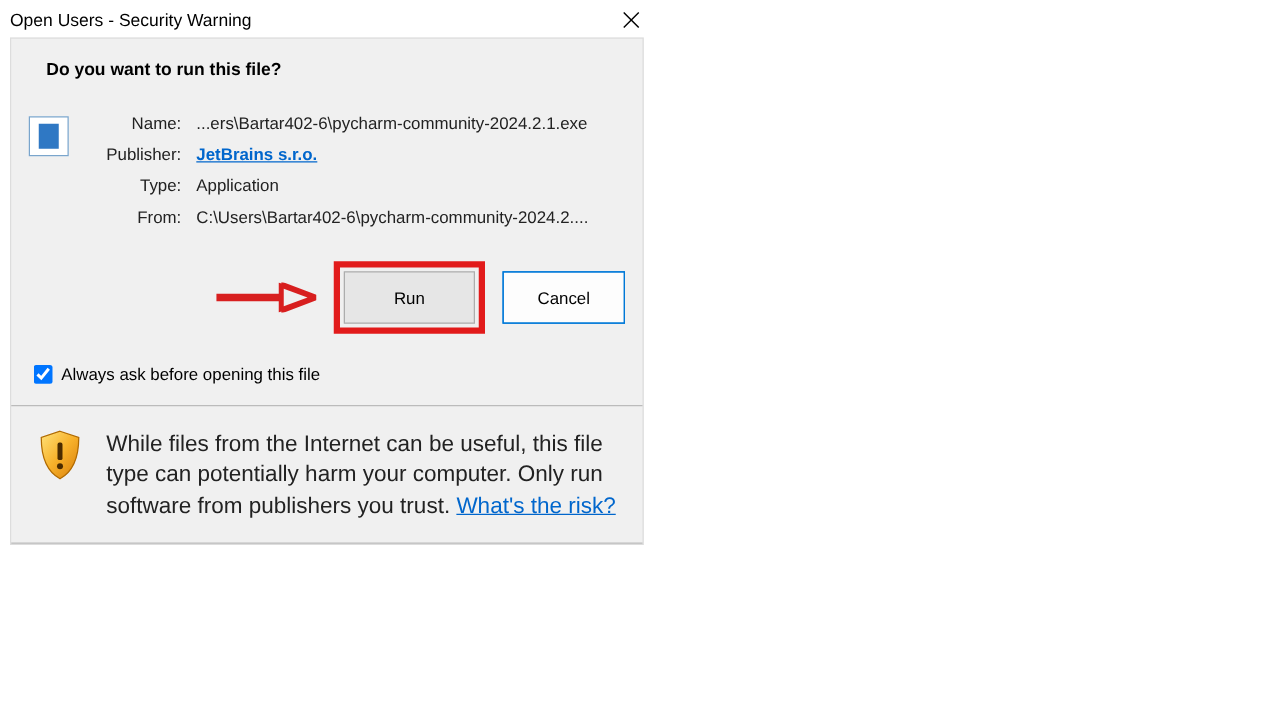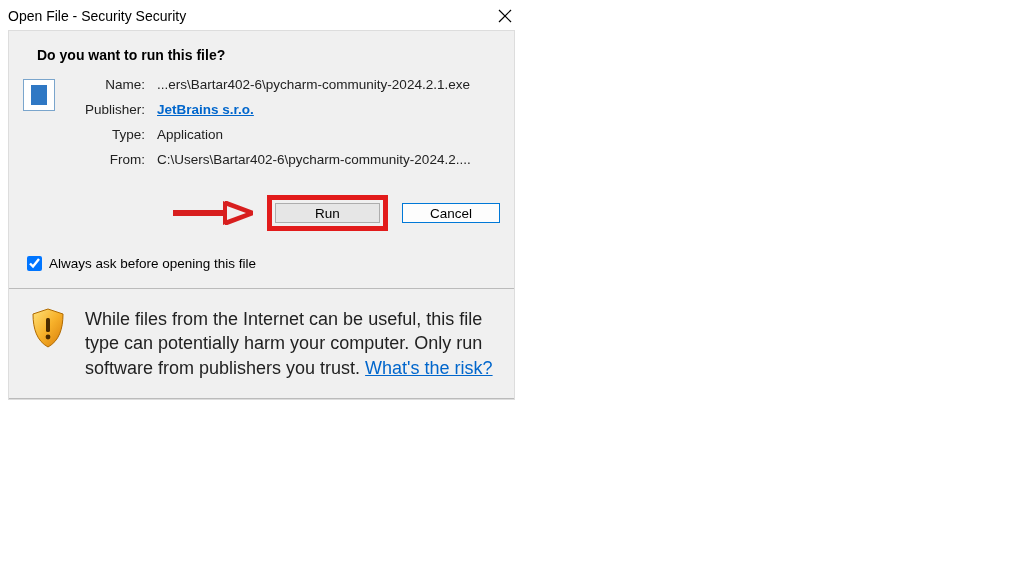--- a/index.html
+++ b/index.html
@@ -33,21 +33,21 @@
   }
   .body {
     background: #f0f0f0;
     border: 1px solid #ddd;
     margin: 0 8px 8px 8px;
     padding: 16px 14px 0 14px;
   }
   .heading {
     font-weight: bold;
     font-size: 14px;
-    margin-bottom: 14px;
+    margin-bottom: 28px;
     padding-left: 14px;
   }
   .info-row {
     display: flex;
     align-items: flex-start;
   }
   .app-icon {
     width: 32px;
     height: 32px;
     margin-right: 30px;
@@ -102,21 +102,21 @@
     flex: 0 0 auto;
   }
   .arrow svg { display:block; }
   .highlight-box {
     border: 5px solid #e21b1b;
     padding: 3px;
     display: inline-flex;
   }
   button.win {
     width: 105px;
-    height: 20px;
+    height: 42px;
     background: #e6e6e6;
     border: 1px solid #adadad;
     font-family: inherit;
     font-size: 13.5px;
     cursor: pointer;
   }
   button.win.focus-outline {
     border: 1px solid #0078d7;
     outline: 1px solid #0078d7;
     outline-offset: -1px;
@@ -153,21 +153,21 @@
     line-height: 1.35;
     color: #222;
   }
 </style>
 </head>
 <body>
 
 <div class="dialog">
 
   <div class="titlebar">
-    <span>Open File - Security Security</span>
+    <span>Open Users - Security Warning</span>
     <span class="close">
       <svg width="14" height="14" viewBox="0 0 14 14">
         <line x1="1" y1="1" x2="13" y2="13" stroke="#000" stroke-width="1.2"></line>
         <line x1="13" y1="1" x2="1" y2="13" stroke="#000" stroke-width="1.2"></line>
       </svg>
     </span>
   </div>
 
   <div class="body">
 

